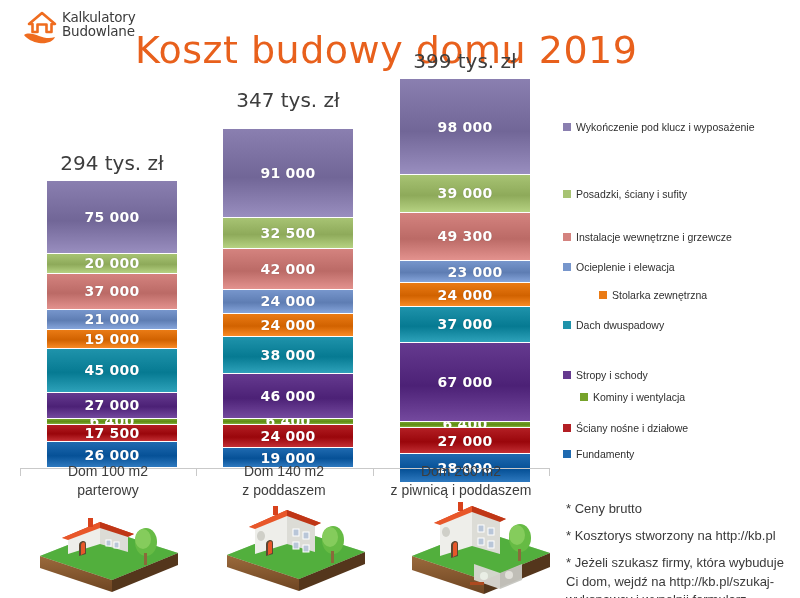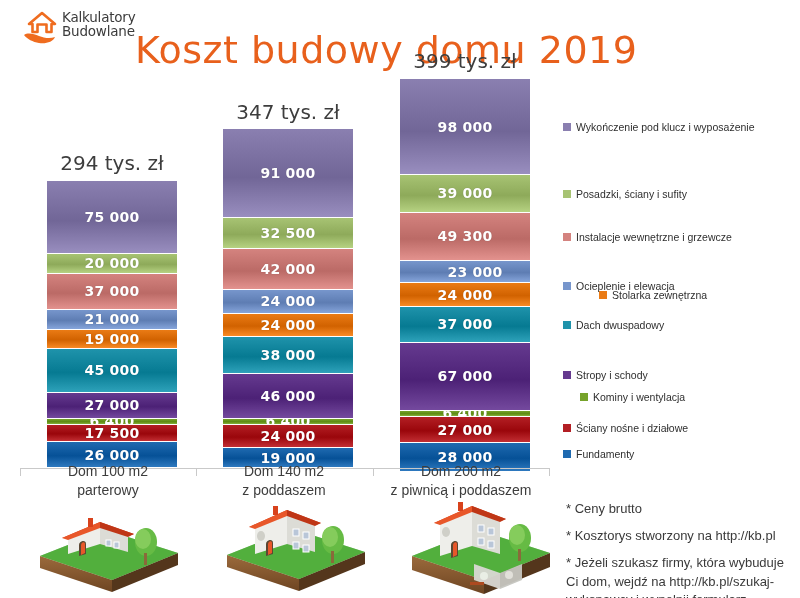--- a/index.html
+++ b/index.html
@@ -168,21 +168,21 @@
           <div class="seg" style="height: 6.24px; background: linear-gradient(rgb(118, 163, 43) 0%, rgb(93, 138, 18) 55%, rgb(133, 178, 58) 100%);">
             <span>6 400</span>
           </div>
           <div class="seg" style="height: 23.4px; background: linear-gradient(rgb(179, 31, 36) 0%, rgb(154, 6, 11) 55%, rgb(194, 46, 51) 100%);">
             <span>24 000</span>
           </div>
           <div class="seg" style="height: 18.525px; background: linear-gradient(rgb(31, 106, 176) 0%, rgb(6, 81, 151) 55%, rgb(46, 121, 191) 100%);">
             <span>19 000</span>
           </div>
         </div>
-        <div class="total" style="bottom: 344px;">347 tys. zł</div>
+        <div class="total" style="bottom: 356px;">347 tys. zł</div>
       </div>
       <div class="col" style="left: 380px;">
         <div class="col-bar" style="height: 388.732px;">
           <div class="seg" style="height: 95.55px; background: linear-gradient(rgb(138, 127, 176) 0%, rgb(113, 102, 151) 55%, rgb(153, 142, 191) 100%);">
             <span>98 000</span>
           </div>
           <div class="seg" style="height: 38.025px; background: linear-gradient(rgb(167, 195, 115) 0%, rgb(142, 170, 90) 55%, rgb(182, 210, 130) 100%);">
             <span>39 000</span>
           </div>
           <div class="seg" style="height: 48.0675px; background: linear-gradient(rgb(212, 131, 127) 0%, rgb(187, 106, 102) 55%, rgb(227, 146, 142) 100%);">
@@ -190,21 +190,21 @@
           </div>
           <div class="seg" style="height: 22.425px; background: linear-gradient(rgb(119, 150, 204) 0%, rgb(94, 125, 179) 55%, rgb(134, 165, 219) 100%); padding-left: 20px;">
             <span>23 000</span>
           </div>
           <div class="seg" style="height: 23.4px; background: linear-gradient(rgb(234, 123, 21) 0%, rgb(209, 98, 0) 55%, rgb(249, 138, 36) 100%);">
             <span>24 000</span>
           </div>
           <div class="seg" style="height: 36.075px; background: linear-gradient(rgb(31, 147, 171) 0%, rgb(6, 122, 146) 55%, rgb(46, 162, 186) 100%);">
             <span>37 000</span>
           </div>
-          <div class="seg" style="height: 68px; background: linear-gradient(rgb(101, 58, 143) 0%, rgb(76, 33, 118) 55%, rgb(116, 73, 158) 100%); text-align: center;">
+          <div class="seg" style="height: 79px; background: linear-gradient(rgb(101, 58, 143) 0%, rgb(76, 33, 118) 55%, rgb(116, 73, 158) 100%); text-align: center;">
             <span>67 000</span>
           </div>
           <div class="seg" style="height: 6.24px; background: linear-gradient(rgb(118, 163, 43) 0%, rgb(93, 138, 18) 55%, rgb(133, 178, 58) 100%);">
             <span>6 400</span>
           </div>
           <div class="seg" style="height: 26.325px; background: linear-gradient(rgb(179, 31, 36) 0%, rgb(154, 6, 11) 55%, rgb(194, 46, 51) 100%);">
             <span>27 000</span>
           </div>
           <div class="seg" style="height: 27.3px; background: linear-gradient(rgb(31, 106, 176) 0%, rgb(6, 81, 151) 55%, rgb(46, 121, 191) 100%);">
             <span>28 000</span>
@@ -344,21 +344,21 @@
         <span class="legend-label">Wykończenie pod klucz i wyposażenie</span>
       </div>
       <div class="legend-item" style="top: 42.83px;">
         <span class="legend-swatch" style="background: rgb(167, 195, 115);"></span>
         <span class="legend-label">Posadzki, ściany i sufity</span>
       </div>
       <div class="legend-item" style="top: 85.8762px;">
         <span class="legend-swatch" style="background: rgb(212, 131, 127);"></span>
         <span class="legend-label">Instalacje wewnętrzne i grzewcze</span>
       </div>
-      <div class="legend-item" style="top: 135px;">
+      <div class="legend-item" style="top: 116px;">
         <span class="legend-swatch" style="background: rgb(119, 150, 204);"></span>
         <span class="legend-label">Ocieplenie i elewacja</span>
       </div>
       <div class="legend-item" style="top: 144.035px; padding-left: 36px;">
         <span class="legend-swatch" style="background: rgb(234, 123, 21);"></span>
         <span class="legend-label">Stolarka zewnętrzna</span>
       </div>
       <div class="legend-item" style="top: 173.773px;">
         <span class="legend-swatch" style="background: rgb(31, 147, 171);"></span>
         <span class="legend-label">Dach dwuspadowy</span>

